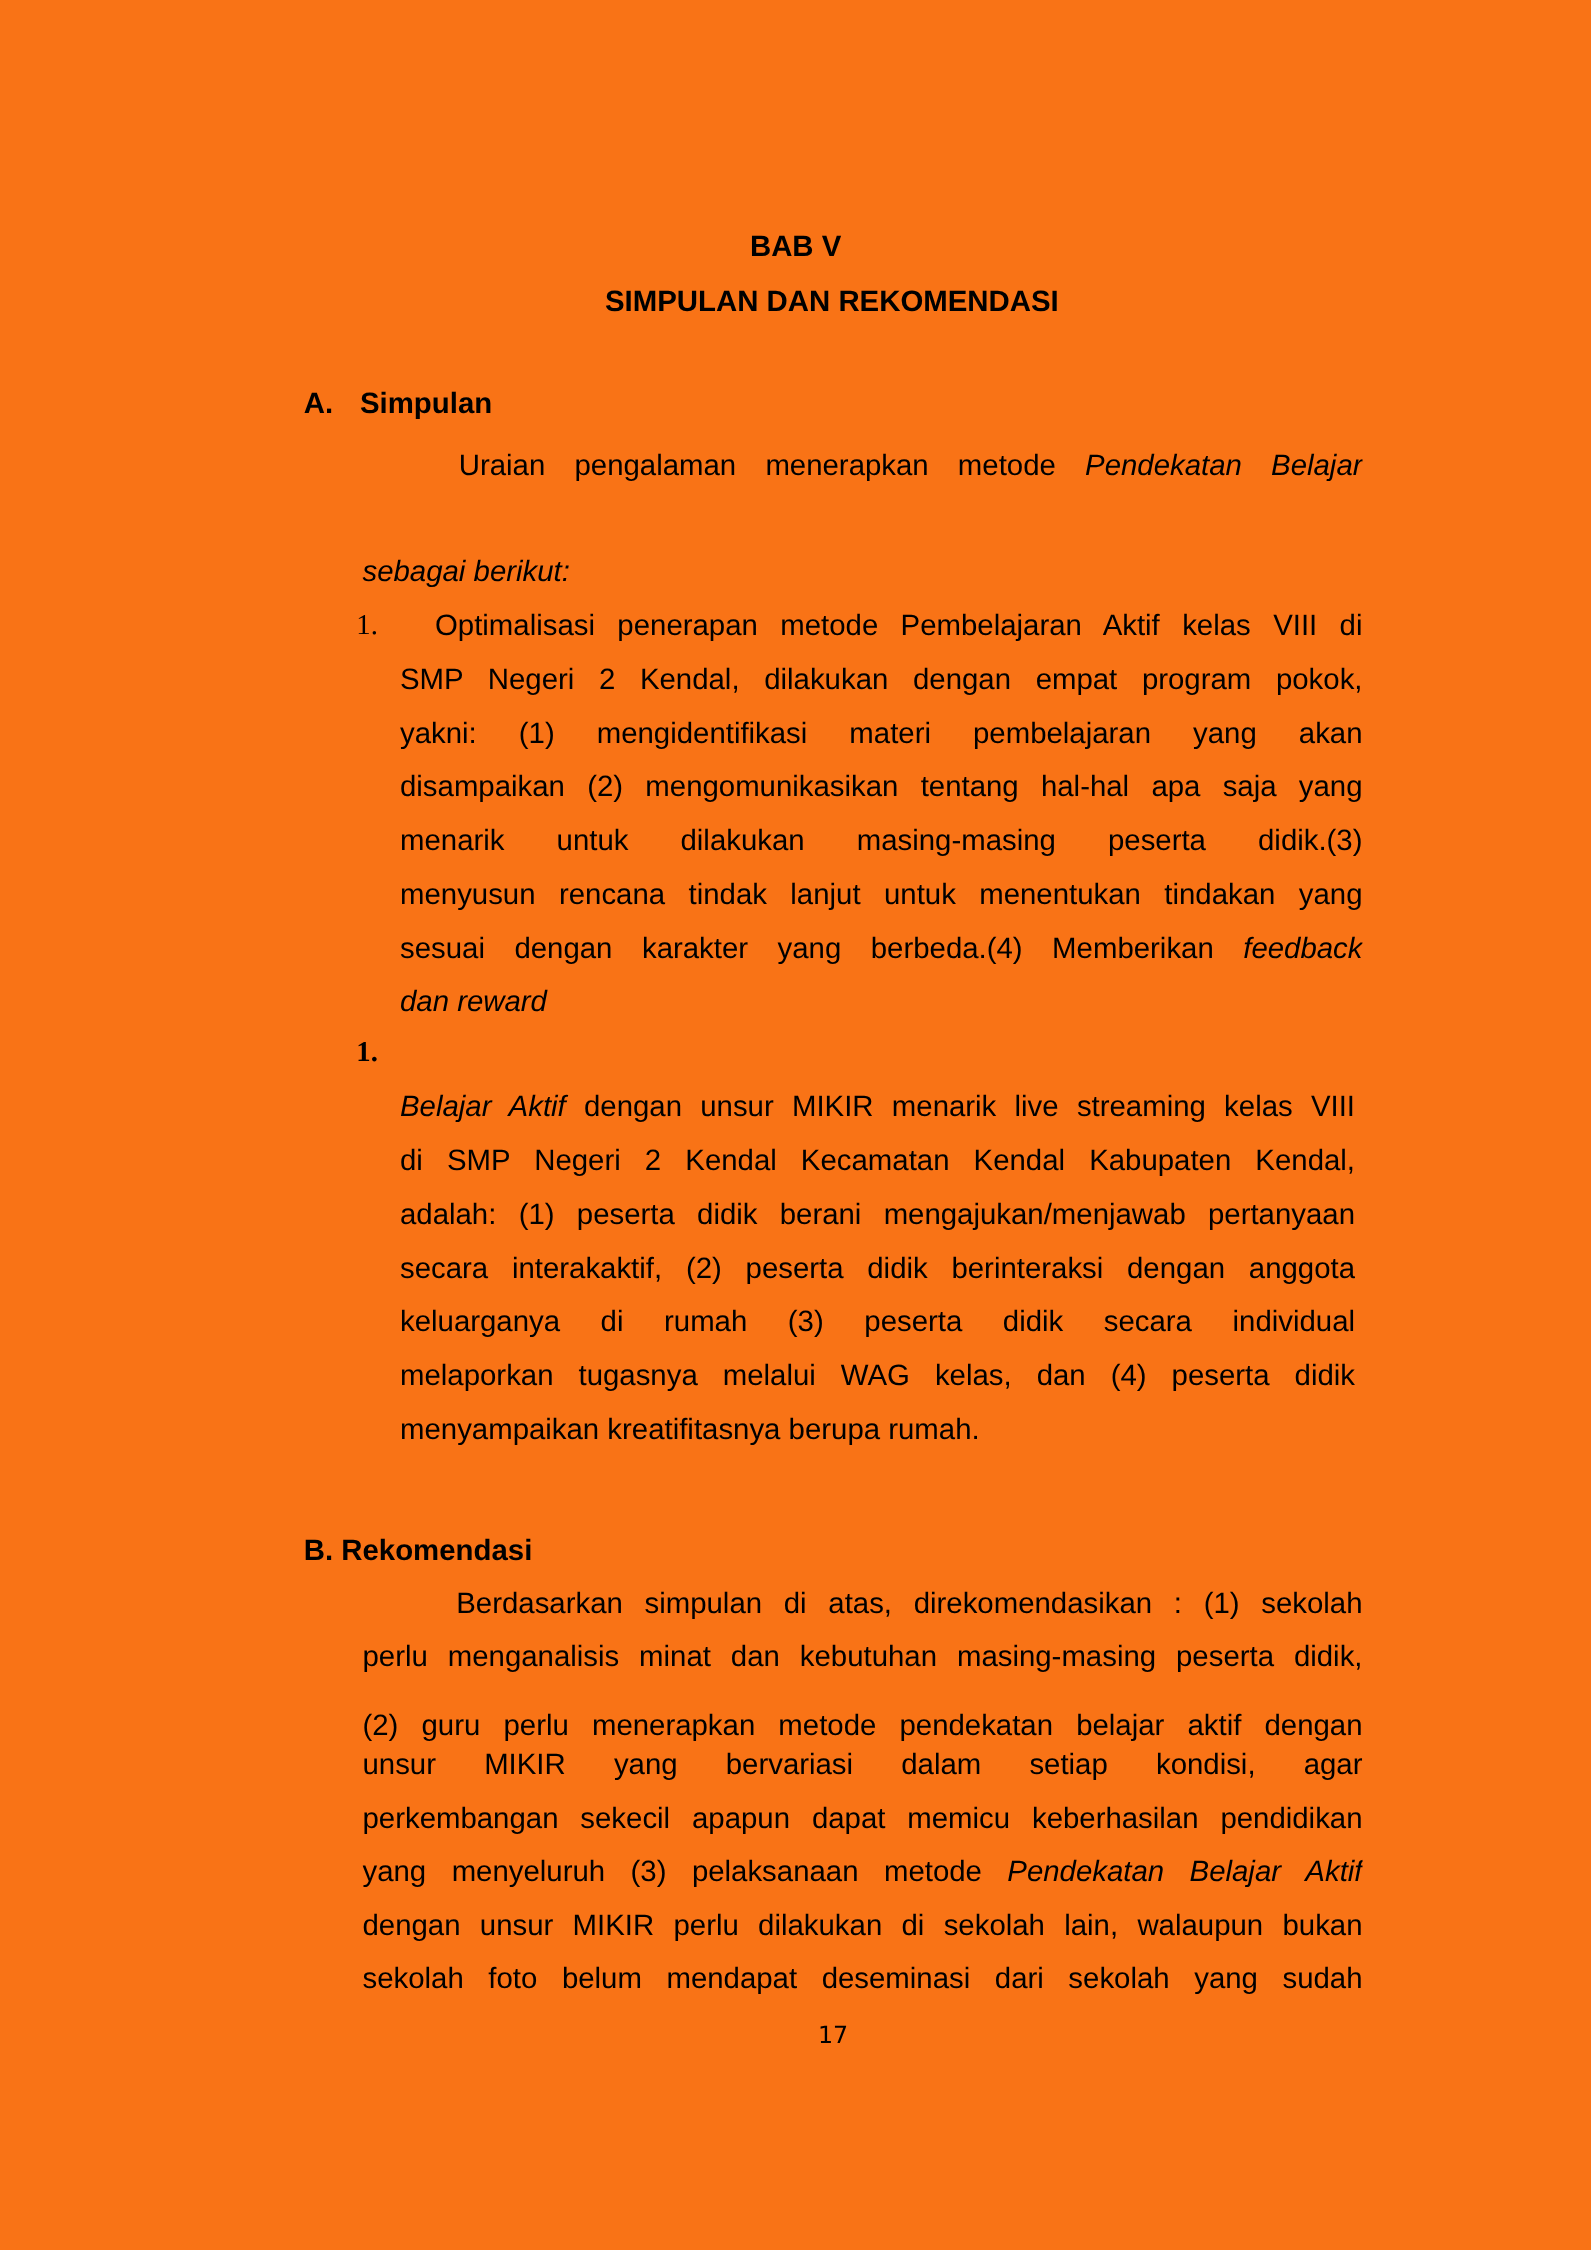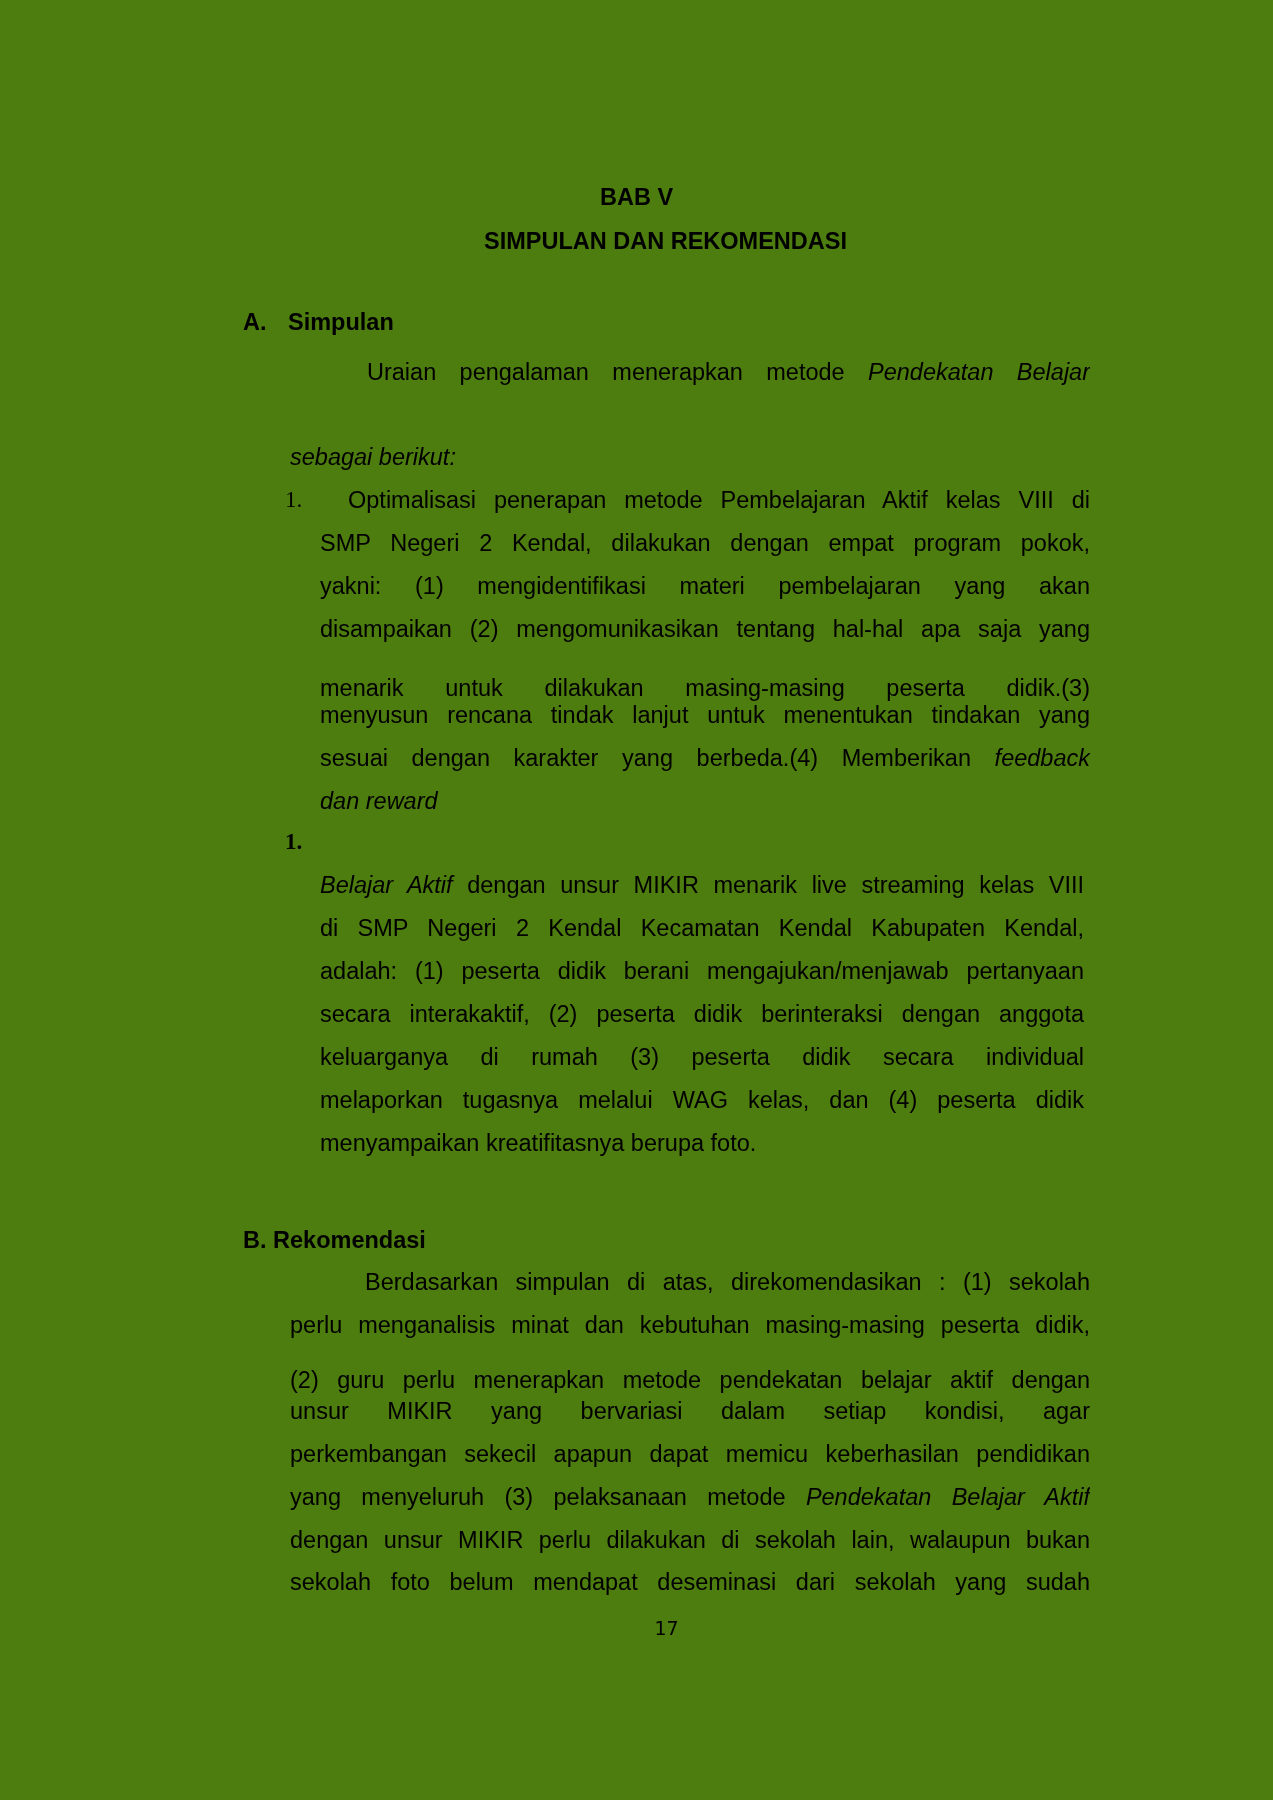--- a/index.html
+++ b/index.html
@@ -1,17 +1,17 @@
 <!DOCTYPE html>
 <html><head>
 <meta charset="utf-8">
 <style>
   html, body { margin: 0; padding: 0; background: #ffffff; }
   body { width: 1273px; height: 1800px; position: relative; overflow: hidden; }
-  .page { position: absolute; left: 0; top: 0; width: 1273px; height: 1800px; background: #4d7c0f; color: #000000; }
+  .page { position: absolute; left: 0; top: 0; width: 1273px; height: 1800px; background: #f97316; color: #000000; }
   .ln {
     position: absolute;
     font-family: "Liberation Sans", sans-serif;
     font-size: 23.5px;
     line-height: 28px;
     white-space: nowrap;
     color: #000;
     height: 28px;
   }
   .just {
@@ -38,33 +38,33 @@
   <div class="ln bold" style="left:288px; top:308px;">Simpulan</div>
 
   <div class="ln just" style="left:367px; width:723px; top:358px;"><span>Uraian pengalaman menerapkan metode </span><span style="font-style: italic;">Pendekatan Belajar</span></div>
   <div class="ln" style="left:290px; top:443px;font-style:italic;"><span>sebagai berikut:</span></div>
 
   <div class="ln serif-num" style="left:285px; top:486px;">1.</div>
   <div class="ln just" style="left:348px; width:742px; top:486px;"><span>Optimalisasi penerapan metode Pembelajaran Aktif  kelas VIII di</span></div>
   <div class="ln just" style="left:320px; width:770px; top:529px;"><span>SMP Negeri 2 Kendal, dilakukan dengan empat program pokok,</span></div>
   <div class="ln just" style="left:320px; width:770px; top:572px;"><span>yakni: (1) mengidentifikasi materi pembelajaran yang akan</span></div>
   <div class="ln just" style="left:320px; width:770px; top:615px;"><span>disampaikan (2) mengomunikasikan tentang hal-hal apa saja yang</span></div>
-  <div class="ln just" style="left:320px; width:770px; top:658px;margin-top:16px;"><span>menarik untuk dilakukan masing-masing peserta didik.(3)</span></div>
+  <div class="ln just" style="left:320px; width:770px; top:658px;"><span>menarik untuk dilakukan masing-masing peserta didik.(3)</span></div>
   <div class="ln just" style="left:320px; width:770px; top:701px;"><span>menyusun rencana tindak lanjut untuk menentukan tindakan yang</span></div>
   <div class="ln just" style="left:320px; width:770px; top:744px;"><span>sesuai dengan karakter yang berbeda.(4) Memberikan </span><span style="font-style: italic;">feedback</span></div>
   <div class="ln" style="left:320px; top:787px;"><span style="font-style: italic;">dan reward</span></div>
 
   <div class="ln serif-num bold" style="left:285px; top:828px;">1.</div>
   <div class="ln just" style="left:320px; width:764px; top:871px;"><span style="font-style: italic;">Belajar Aktif</span><span> dengan unsur MIKIR menarik live streaming  kelas VIII</span></div>
   <div class="ln just" style="left:320px; width:764px; top:914px;"><span>di SMP Negeri 2 Kendal Kecamatan Kendal Kabupaten Kendal,</span></div>
   <div class="ln just" style="left:320px; width:764px; top:957px;"><span>adalah: (1) peserta didik berani mengajukan/menjawab pertanyaan</span></div>
   <div class="ln just" style="left:320px; width:764px; top:1000px;"><span>secara interakaktif, (2) peserta didik berinteraksi dengan anggota</span></div>
   <div class="ln just" style="left:320px; width:764px; top:1043px;"><span>keluarganya di rumah (3) peserta didik secara individual</span></div>
   <div class="ln just" style="left:320px; width:764px; top:1086px;"><span>melaporkan tugasnya melalui WAG kelas,  dan (4) peserta didik</span></div>
-  <div class="ln" style="left:320px; top:1129px;"><span>menyampaikan kreatifitasnya berupa foto.</span></div>
+  <div class="ln" style="left:320px; top:1129px;"><span>menyampaikan kreatifitasnya berupa rumah.</span></div>
 
   <div class="ln bold" style="left:243px; top:1226px;">B. Rekomendasi</div>
 
   <div class="ln just" style="left:365px; width:725px; top:1268px;"><span>Berdasarkan simpulan di atas, direkomendasikan : (1) sekolah</span></div>
   <div class="ln just" style="left:290px; width:800px; top:1311px;"><span>perlu menganalisis minat dan kebutuhan masing-masing peserta didik,</span></div>
   <div class="ln just" style="left:290px; width:800px; top:1354px;margin-top:12px;"><span>(2) guru perlu menerapkan metode pendekatan belajar aktif dengan</span></div>
   <div class="ln just" style="left:290px; width:800px; top:1397px;"><span>unsur MIKIR yang bervariasi dalam setiap kondisi, agar</span></div>
   <div class="ln just" style="left:290px; width:800px; top:1440px;"><span>perkembangan sekecil apapun dapat memicu keberhasilan pendidikan</span></div>
   <div class="ln just" style="left:290px; width:800px; top:1483px;"><span>yang menyeluruh (3) pelaksanaan metode </span><span style="font-style: italic;">Pendekatan Belajar Aktif</span></div>
   <div class="ln just" style="left:290px; width:800px; top:1526px;"><span>dengan unsur MIKIR  perlu dilakukan di sekolah lain, walaupun bukan</span></div>

